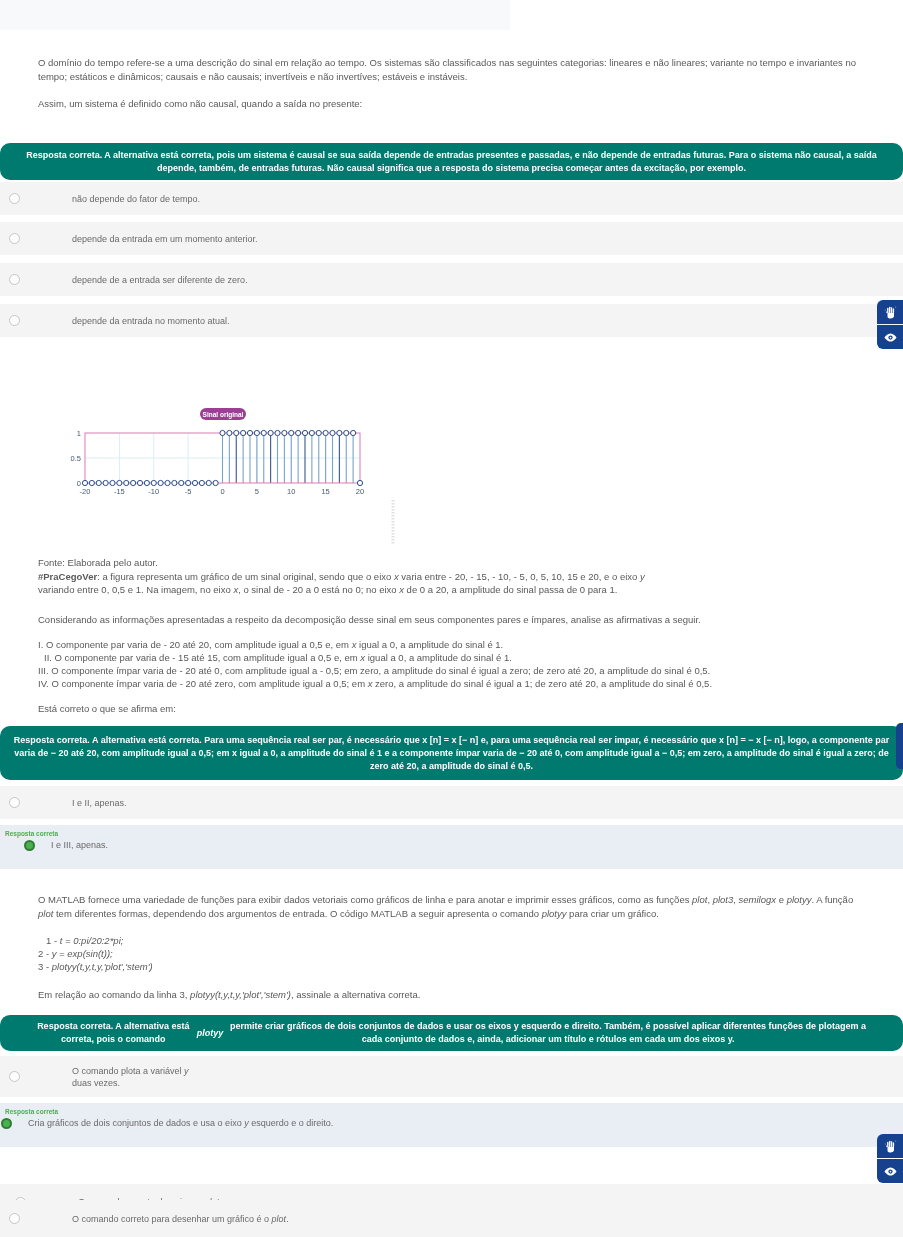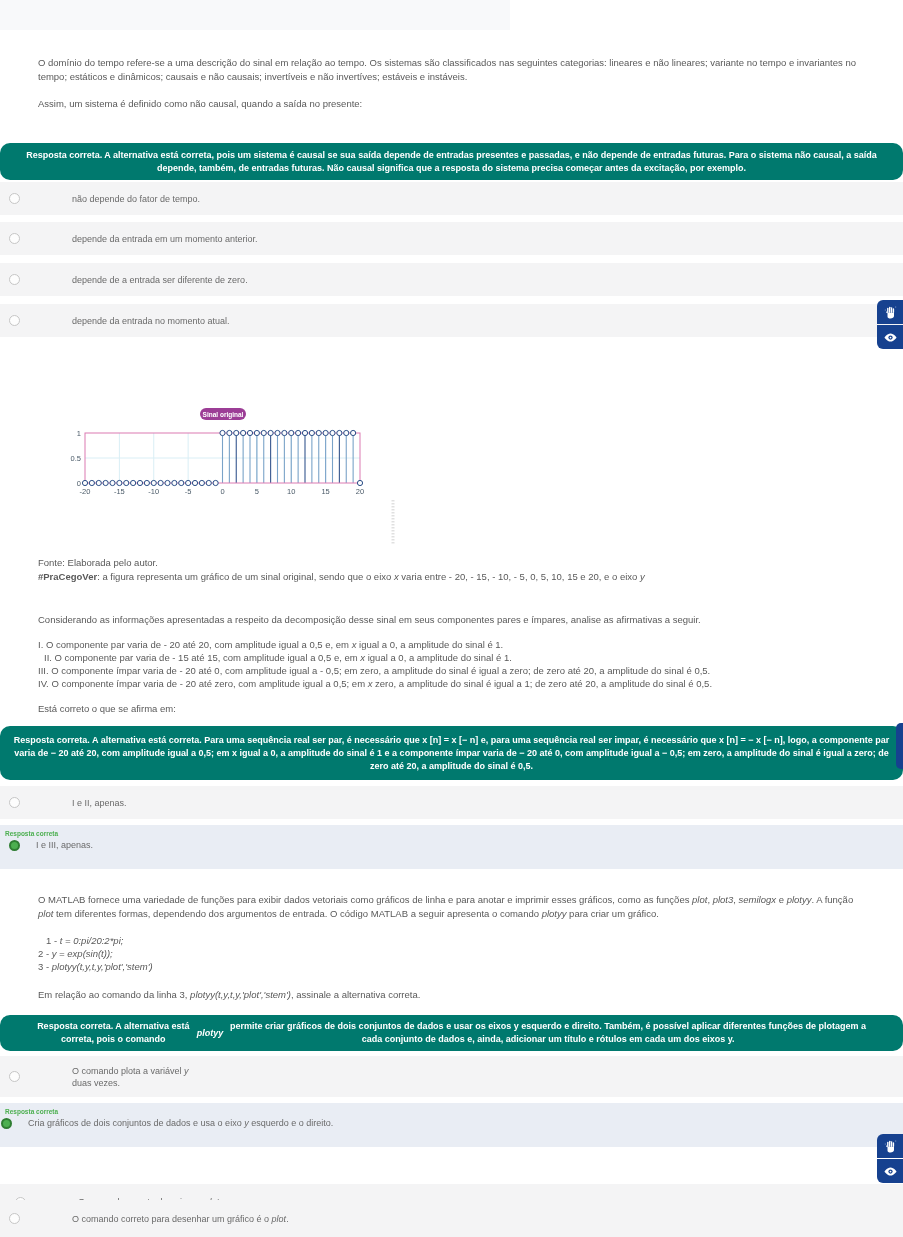--- a/index.html
+++ b/index.html
@@ -141,37 +141,38 @@
       <text x="45" y="80.5" text-anchor="end" font-size="7.5" fill="#4a5a68" font-family="&quot;Liberation Sans&quot;,sans-serif">0</text>
       <text x="45" y="55.5" text-anchor="end" font-size="7.5" fill="#4a5a68" font-family="&quot;Liberation Sans&quot;,sans-serif">0.5</text>
       <text x="45" y="30.5" text-anchor="end" font-size="7.5" fill="#4a5a68" font-family="&quot;Liberation Sans&quot;,sans-serif">1</text>
       <rect x="164" y="3" width="46" height="12" rx="6" fill="#9c3d96"></rect>
       <text x="187" y="11.5" text-anchor="middle" font-size="6.5" font-weight="bold" fill="#ffffff" font-family="&quot;Liberation Sans&quot;,sans-serif">Sinal original</text>
       <line x1="357" y1="95" x2="357" y2="140" stroke="#c8c8c8" stroke-width="3" stroke-dasharray="1.5 1.5" opacity="0.55"></line>
     </svg>
 
   <div class="abs txt small-lh" style="left:38px;top:556px;">Fonte: Elaborada pelo autor.</div>
   <div class="abs txt small-lh" style="left:38px;top:570px;width:832px;"><span style="font-weight: bold;">#PraCegoVer</span><span>: a figura representa um gráfico de um sinal original, sendo que o eixo </span><span style="font-style: italic;">x</span><span> varia entre - 20, - 15, - 10, - 5, 0, 5, 10, 15 e 20, e o eixo </span><span style="font-style: italic;">y</span></div>
+  <div class="abs txt small-lh" style="left:38px;top:583px;width:832px;"><span>variando entre 0, 0,5 e 1. Na imagem, no eixo </span><span style="font-style: italic;">x</span><span>, o sinal de - 20 a 0 está no 0; no eixo </span><span style="font-style: italic;">x</span><span> de 0 a 20, a amplitude do sinal passa de 0 para 1.</span></div>
 
   <div class="abs txt" style="left:38px;top:613px;width:832px;">Considerando as informações apresentadas a respeito da decomposição desse sinal em seus componentes pares e ímpares, analise as afirmativas a seguir.</div>
   <div class="abs txt small-lh" style="left:38px;top:638px;width:840px;"><span>I. O componente par varia de - 20 até 20, com amplitude igual a 0,5 e, em </span><span style="font-style: italic;">x</span><span> igual a 0, a amplitude do sinal é 1.</span></div>
   <div class="abs txt small-lh" style="left:44px;top:651px;width:840px;"><span>II. O componente par varia de - 15 até 15, com amplitude igual a 0,5 e, em </span><span style="font-style: italic;">x</span><span> igual a 0, a amplitude do sinal é 1.</span></div>
   <div class="abs txt small-lh" style="left:38px;top:664px;width:840px;"><span>III. O componente ímpar varia de - 20 até 0, com amplitude igual a - 0,5; em zero, a amplitude do sinal é igual a zero; de zero até 20, a amplitude do sinal é 0,5.</span></div>
   <div class="abs txt small-lh" style="left:38px;top:677px;width:840px;"><span>IV. O componente ímpar varia de - 20 até zero, com amplitude igual a 0,5; em </span><span style="font-style: italic;">x</span><span> zero, a amplitude do sinal é igual a 1; de zero até 20, a amplitude do sinal é 0,5.</span></div>
   <div class="abs txt" style="left:38px;top:702px;">Está correto o que se afirma em:</div>
 
   <div class="banner" style="top:726px;height:54px;padding:3px 8px;">Resposta correta. A alternativa está correta. Para uma sequência real ser par, é necessário que x [n] = x [− n] e, para uma sequência real ser impar, é necessário que x [n] = − x [− n], logo, a componente par varia de − 20 até 20, com amplitude igual a 0,5; em x igual a 0, a amplitude do sinal é 1 e a componente ímpar varia de − 20 até 0, com amplitude igual a − 0,5; em zero, a amplitude do sinal é igual a zero; de zero até 20, a amplitude do sinal é 0,5.</div>
 
   <div class="opt-row" style="top:786px;height:33px;">
     <span class="radio"></span>
     <span class="opt-label">I e II, apenas.</span>
   </div>
   <div class="correct-row" style="top:825px;height:44px;">
     <div class="badge">Resposta correta</div>
-    <div class="opt-line" style="margin-left:9px;">
+    <div class="opt-line" style="padding-left:24px;">
       <span class="radio sel"></span>
       <span class="opt-label">I e III, apenas.</span>
     </div>
   </div>
 
   <div class="abs txt" style="left:38px;top:893px;width:832px;"><span>O MATLAB fornece uma variedade de funções para exibir dados vetoriais como gráficos de linha e para anotar e imprimir esses gráficos, como as funções </span><span style="font-style: italic;">plot</span><span>, </span><span style="font-style: italic;">plot3</span><span>, </span><span style="font-style: italic;">semilogx</span><span> e </span><span style="font-style: italic;">plotyy</span><span>. A função </span><span style="font-style: italic;">plot</span><span> tem diferentes formas, dependendo dos argumentos de entrada. O código MATLAB a seguir apresenta o comando </span><span style="font-style: italic;">plotyy</span><span> para criar um gráfico.</span></div>
   <div class="abs code" style="left:46px;top:934px;"><span>1 - </span><span style="font-style: italic;">t = 0:pi/20:2*pi;</span></div>
   <div class="abs code" style="left:38px;top:947px;"><span>2 - </span><span style="font-style: italic;">y = exp(sin(t));</span></div>
   <div class="abs code" style="left:38px;top:960px;"><span>3 - </span><span style="font-style: italic;">plotyy(t,y,t,y,'plot','stem')</span></div>
   <div class="abs txt" style="left:38px;top:988px;width:832px;"><span>Em relação ao comando da linha 3, </span><span style="font-style: italic;">plotyy(t,y,t,y,'plot','stem')</span><span>, assinale a alternativa correta.</span></div>

